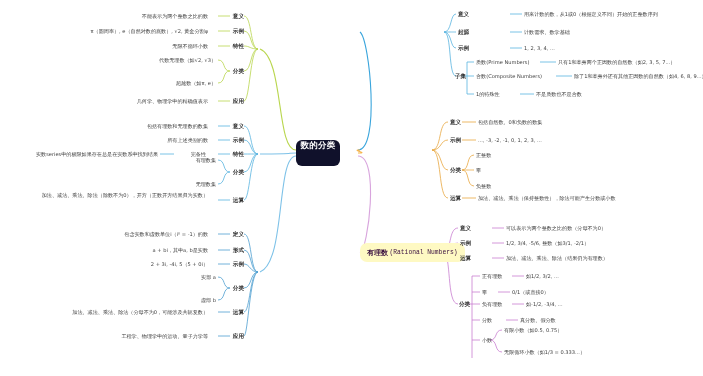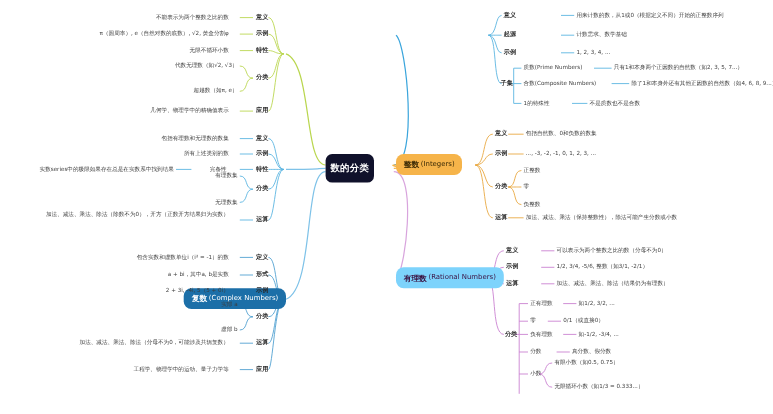--- a/index.html
+++ b/index.html
@@ -12,41 +12,41 @@
   }
   #canvas { position:absolute; left:0; top:0; width:703px; height:376px; }
   svg.links { position:absolute; left:0; top:0; width:703px; height:376px; pointer-events:none; }
 
   
   .center-node {
     position:absolute; left:296px; top:140px;
     width:44px; height:26px;
     background:#10112b; color:#ffffff;
     border-radius:6px;
-    display:flex; align-items:center; justify-content:center;
+    display:flex; justify-content:center;
     font-size:8.5px; font-weight:bold; letter-spacing:.3px;
   }
 
   
   .l1 {
     position:absolute;
     border-radius:7px;
     display:flex; align-items:center;
     padding:0 7px;
     height:19px;
     font-size:7px;
     font-weight:bold;
     white-space:nowrap;
     color:#10112b;
   }
   .l1 .en { font-weight:normal; font-size:6.3px; margin-left:1.5px; }
 
   .n-natural  { background:#3aa5dc; color:#ffffff; left:360px; top:22px; }
   .n-integers { background:#f6b44a; color:#3a2a05; left:360px; top:140px; }
-  .n-rational { background:#7dd3fc; color:#3a1040; left:360px; top:243px; }
+  .n-rational { background:#fef9c3; color:#3a1040; left:360px; top:243px;font-family:Liberation Mono, monospace; }
   .n-irrational{ background:#a9d94a; color:#20330a; right:443px; top:39px; }
   .n-real     { background:#229ad6; color:#ffffff; right:443px; top:144px; }
   .n-complex  { background:#1c6fa8; color:#ffffff; right:443px; top:262px; }
 
   
   .l2 {
     position:absolute;
     font-size:5.6px;
     font-weight:bold;
     color:#2a2a2a;
@@ -173,24 +173,20 @@
   <div class="l2 r" style="left:458px; top:45px;">示例</div>
   <div class="l3" style="left:524px; top:45px;">1, 2, 3, 4, ...</div>
   <div class="l2 r" style="left:455px; top:73px;">子集</div>
   <div class="l3" style="left:476px; top:59px;">质数(Prime Numbers)</div>
   <div class="l3" style="left:558px; top:59px;">只有1和本身两个正因数的自然数（如2, 3, 5, 7...）</div>
   <div class="l3" style="left:476px; top:73px;">合数(Composite Numbers)</div>
   <div class="l3" style="left:574px; top:73px;">除了1和本身外还有其他正因数的自然数（如4, 6, 8, 9...）</div>
   <div class="l3" style="left:476px; top:91px;">1的特殊性</div>
   <div class="l3" style="left:536px; top:91px;">不是质数也不是合数</div>
 
-  <div class="l1 n-integers">
-    <span>整数</span>
-    <span class="en">(Integers)</span>
-  </div>
   <div class="l2 r" style="left:450px; top:119px;">意义</div>
   <div class="l3" style="left:478px; top:119px;">包括自然数、0和负数的数集</div>
   <div class="l2 r" style="left:450px; top:137px;">示例</div>
   <div class="l3" style="left:478px; top:137px;">..., -3, -2, -1, 0, 1, 2, 3, ...</div>
   <div class="l2 r" style="left:450px; top:167px;">分类</div>
   <div class="l3" style="left:476px; top:152px;">正整数</div>
   <div class="l3" style="left:476px; top:167px;">零</div>
   <div class="l3" style="left:476px; top:183px;">负整数</div>
   <div class="l2 r" style="left:450px; top:195px;">运算</div>
   <div class="l3" style="left:478px; top:195px;">加法、减法、乘法（保持整数性），除法可能产生分数或小数</div>
@@ -236,24 +232,20 @@
   <div class="l3 l" style="right:495px; top:137px; width:200px;">所有上述类别的数</div>
   <div class="l2 l" style="right:459px; top:151px; width:34px;">特性</div>
   <div class="l3 l" style="right:497px; top:151px; width:40px;">完备性</div>
   <div class="l3 l" style="right:545px; top:151px; width:200px;">实数series中的极限如果存在总是在实数系中找到结果</div>
   <div class="l2 l" style="right:459px; top:169px; width:34px;">分类</div>
   <div class="l3 l" style="right:487px; top:157px; width:200px;">有理数集</div>
   <div class="l3 l" style="right:487px; top:181px; width:200px;">无理数集</div>
   <div class="l2 l" style="right:459px; top:197px; width:34px;">运算</div>
   <div class="l3 l wrap" style="right:495px; top:192px; width:175px;">加法、减法、乘法、除法（除数不为0），开方（正数开方结果归为实数）</div>
 
-  <div class="l1 n-complex">
-    <span>复数</span>
-    <span class="en">(Complex Numbers)</span>
-  </div>
   <div class="l2 l" style="right:459px; top:231px; width:34px;">定义</div>
   <div class="l3 l" style="right:495px; top:231px; width:200px;">包含实数和虚数单位i（i² = -1）的数</div>
   <div class="l2 l" style="right:459px; top:247px; width:34px;">形式</div>
   <div class="l3 l" style="right:495px; top:247px; width:200px;">a + bi，其中a, b是实数</div>
   <div class="l2 l" style="right:459px; top:261px; width:34px;">示例</div>
   <div class="l3 l" style="right:495px; top:261px; width:200px;">2 + 3i, -4i, 5（5 + 0i）</div>
   <div class="l2 l" style="right:459px; top:285px; width:34px;">分类</div>
   <div class="l3 l" style="right:487px; top:274px; width:200px;">实部 a</div>
   <div class="l3 l" style="right:487px; top:297px; width:200px;">虚部 b</div>
   <div class="l2 l" style="right:459px; top:309px; width:34px;">运算</div>

